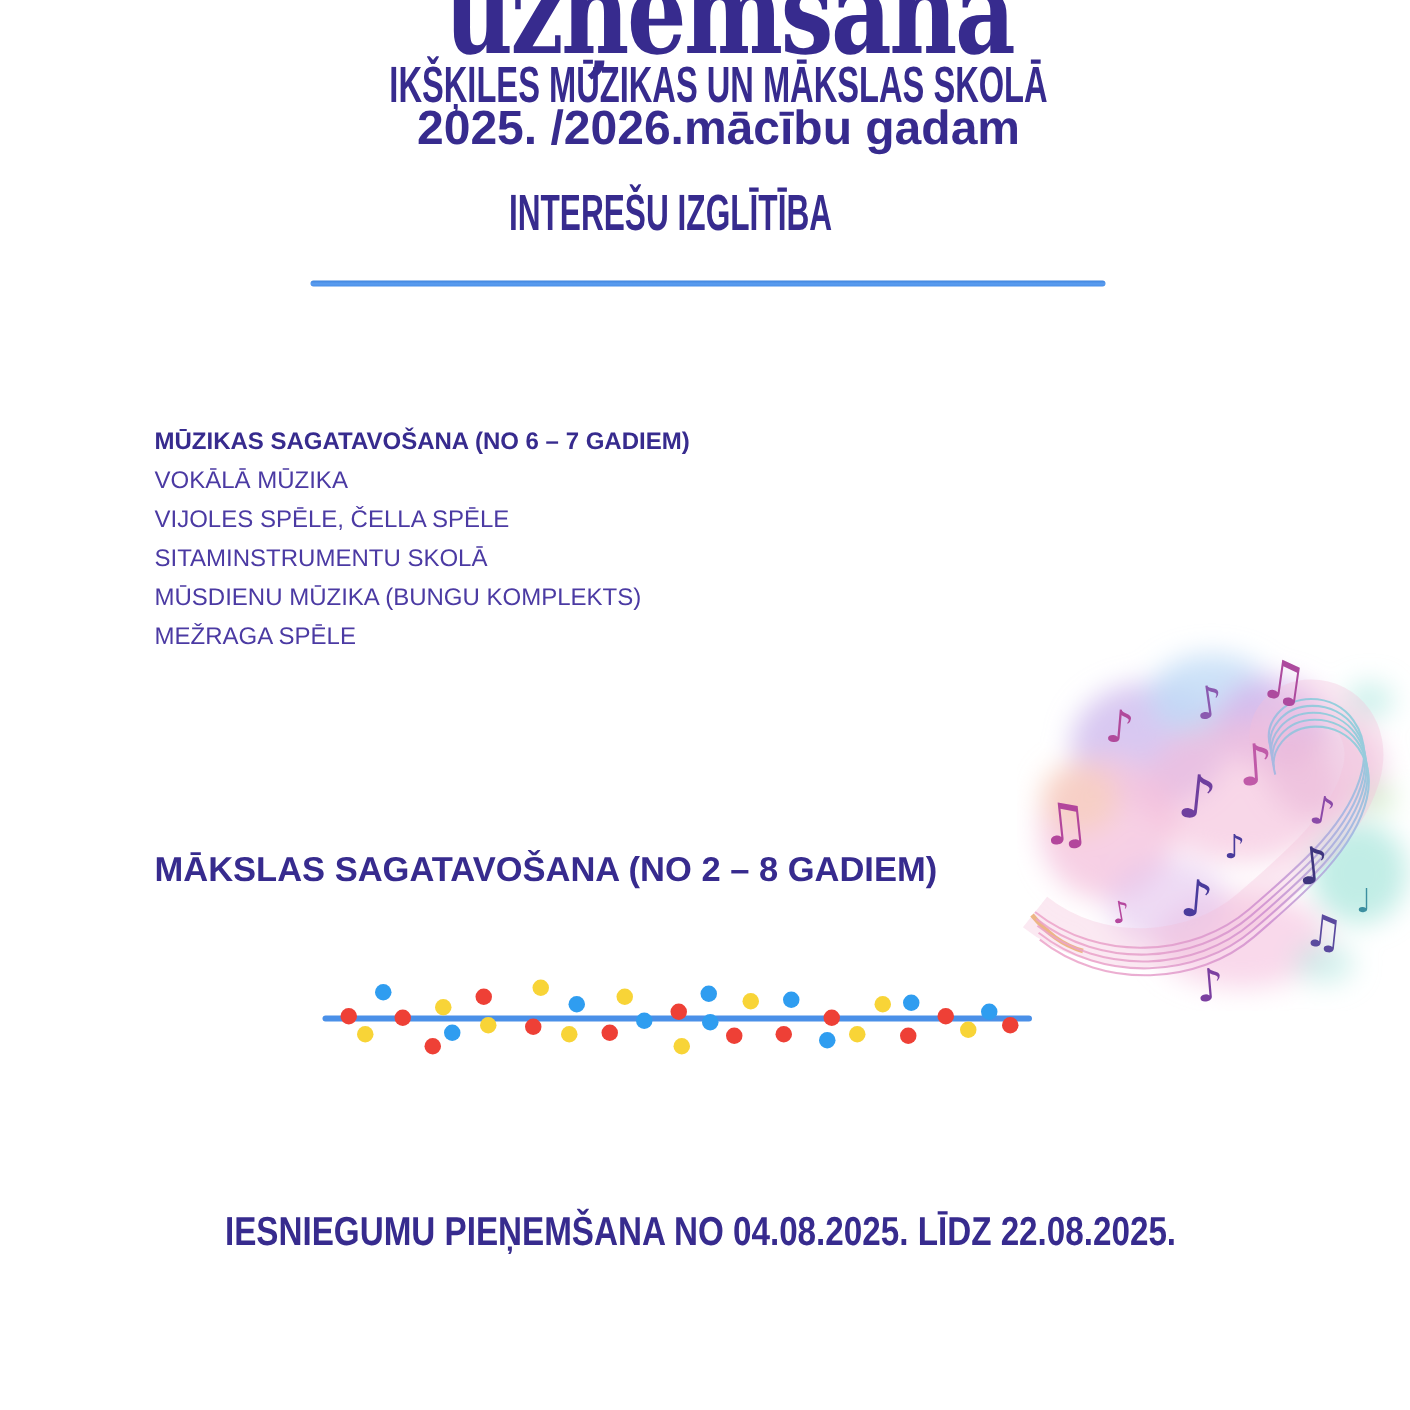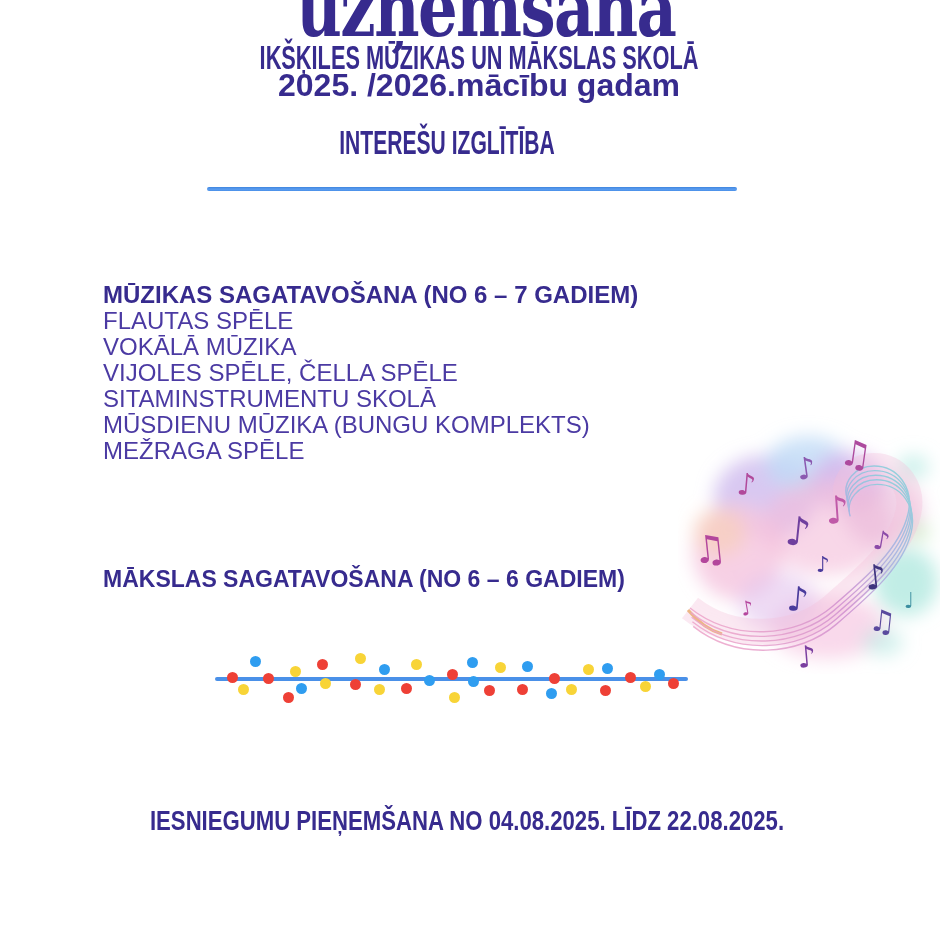--- a/index.html
+++ b/index.html
@@ -36,21 +36,21 @@
     font-weight:bold;font-size:34px;line-height:36px;
     color:var(--title-ink);
     transform:translateX(-50%) scaleX(0.62);
   }
   .header-divider{
     top:187px;left:207px;width:530px;height:4px;
     background:linear-gradient(180deg,#3f85de 0%,#5b9df0 55%,#4a90e8 100%);
     border-radius:2px;
   }
 
-  .list-block{top:282px;left:103px;font-size:24px;line-height:26px;color:var(--body-ink);}
+  .list-block{top:282px;left:103px;font-size:16px;line-height:26px;color:var(--body-ink);}
   .list-block .hd{font-weight:bold;color:var(--title-ink);}
   .art-heading{
     top:566px;left:103px;
     font-weight:bold;font-size:23px;line-height:26px;color:var(--title-ink);
     white-space:nowrap;
   }
 
   .confetti-line{
     top:677px;left:215px;width:473px;height:4px;
     background:var(--divider-blue);border-radius:2px;
@@ -75,29 +75,28 @@
 <div class="abs ctr school-name">IKŠĶILES MŪZIKAS UN MĀKSLAS SKOLĀ</div>
 
 <div class="abs ctr year-line">2025. /2026.mācību gadam</div>
 
 <div class="abs ctr program-heading">INTEREŠU IZGLĪTĪBA</div>
 
 <div class="abs header-divider"></div>
 
 <div class="abs list-block">
   <div class="hd">MŪZIKAS SAGATAVOŠANA (NO 6 – 7 GADIEM)</div>
-  <div>FLAUTAS SPĒLE</div>
   <div>VOKĀLĀ MŪZIKA</div>
   <div>VIJOLES SPĒLE, ČELLA SPĒLE</div>
   <div>SITAMINSTRUMENTU SKOLĀ</div>
   <div>MŪSDIENU MŪZIKA (BUNGU KOMPLEKTS)</div>
   <div>MEŽRAGA SPĒLE</div>
 </div>
 
-<div class="abs art-heading">MĀKSLAS SAGATAVOŠANA (NO 6 – 6 GADIEM)</div>
+<div class="abs art-heading">MĀKSLAS SAGATAVOŠANA (NO 2 – 8 GADIEM)</div>
 
 <svg class="abs watercolor" viewBox="0 0 262 272" width="262" height="272" aria-hidden="true">
   <defs>
     <filter id="soft" x="-40%" y="-40%" width="180%" height="180%">
       <feGaussianBlur stdDeviation="9"></feGaussianBlur>
     </filter>
     <linearGradient id="rg" x1="0" y1="1" x2="1" y2="0">
       <stop offset="0" stop-color="#f2a8c8"></stop>
       <stop offset="0.45" stop-color="#cf8fd0"></stop>
       <stop offset="0.75" stop-color="#9fb4e2"></stop>

